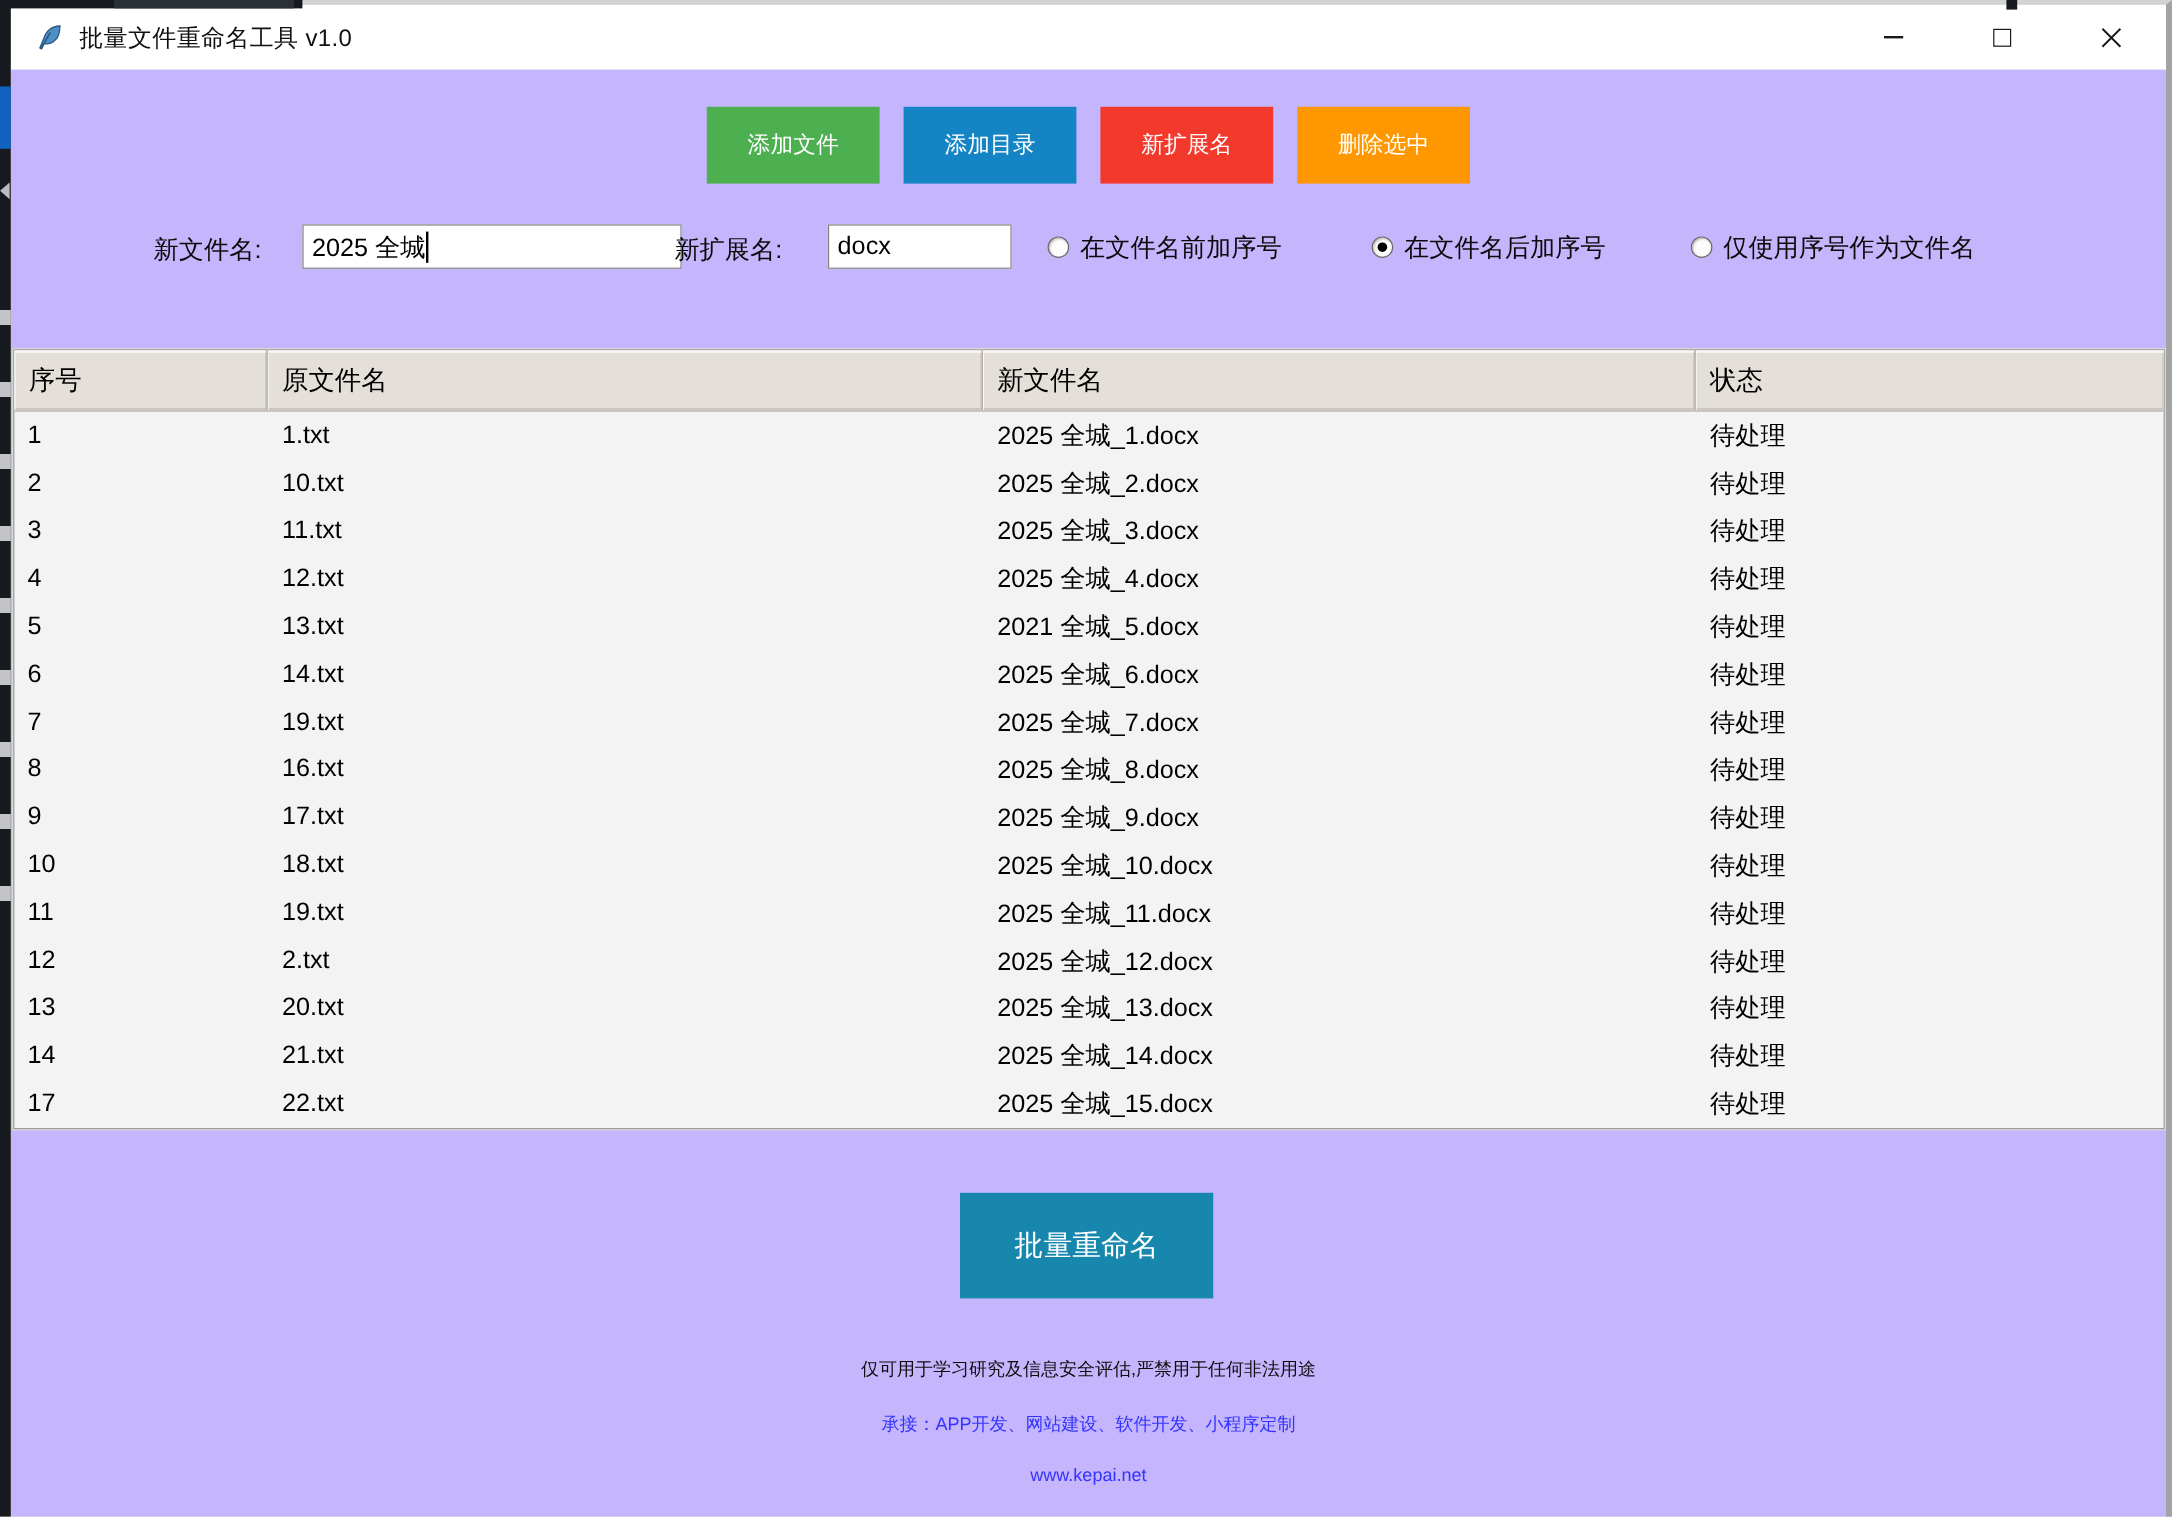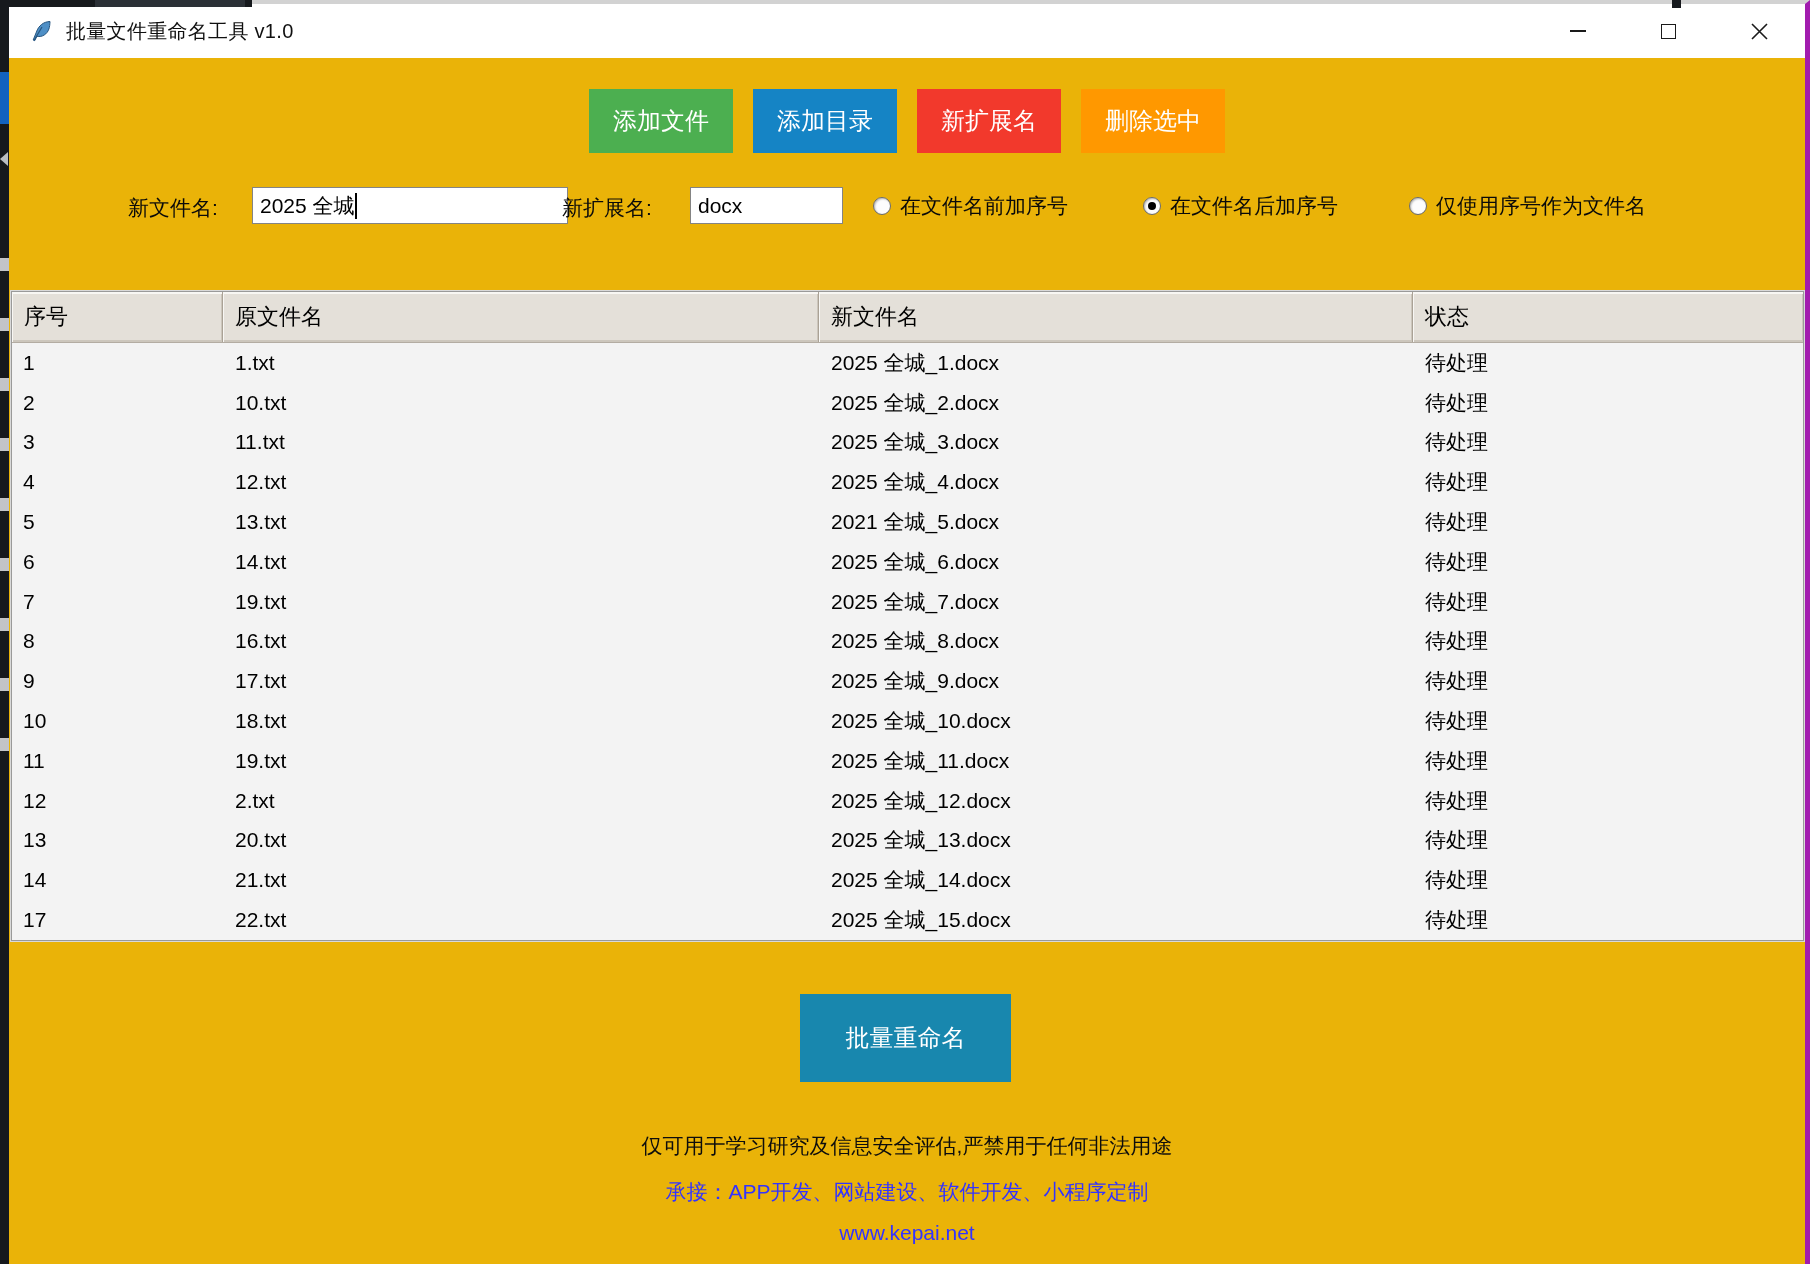--- a/index.html
+++ b/index.html
@@ -12,34 +12,34 @@
   .bg-left-chevron { position:absolute; left:0; top:152px; width:0; height:0;
       border-top:7px solid transparent; border-bottom:7px solid transparent; border-right:8px solid #b9bdc2; }
   .bg-left-frag { position:absolute; left:0; top:258px; width:9px; height:512px;
       background:repeating-linear-gradient(to bottom, rgba(225,226,230,.85) 0 13px, transparent 13px 60px); }
   .bg-top { position:absolute; left:0; top:0; width:252px; height:7px; background:#16191d; z-index:6; }
   .bg-top-light { position:absolute; left:95px; top:0; width:150px; height:7px; background:#2b3036; }
   .bg-notch { position:absolute; left:1672px; top:0; width:9px; height:8px; background:#16191d; z-index:6; }
 
   
   .window { position:absolute; left:9px; top:0; width:1801px; height:1264px;
-      background:#eab308; border-top:4px solid #d2d2d2; border-right:5px solid #a21caf; }
+      background:#c4b5fd; border-top:4px solid #d2d2d2; border-right:5px solid #a3a3a3; }
 
   .titlebar { position:relative; height:54px; background:#ffffff; display:flex; align-items:center; padding-left:20px; }
   .app-icon { width:24px; height:24px; margin-right:13px; }
   .title-text { font-size:20px; color:#101010; letter-spacing:.3px; }
   .controls { margin-left:auto; display:flex; height:100%; }
   .ctrl { width:91px; height:100%; display:flex; align-items:center; justify-content:center; cursor:default; }
   .ic-min { width:16px; height:2px; background:#1a1a1a; }
   .ic-max { width:15px; height:15px; border:1.6px solid #1a1a1a; background:transparent; }
 
   
   .toolbar { position:absolute; left:0; top:85px; width:100%; display:flex; justify-content:center; gap:20px; }
   .tb-btn { width:144px; height:64px; display:flex; align-items:center; justify-content:center;
-      color:#fff; font-size:24px; cursor:pointer; border:none; }
+      color:#fff; font-size:19px; cursor:pointer; border:none; }
 
   
   .form-row { position:absolute; left:0; top:182px; width:100%; height:42px; }
   .form-row .lbl { position:absolute; top:8px; font-size:21px; color:#0a0a0a; white-space:nowrap; }
   .lbl-name { left:119px; }
   .lbl-ext  { left:553px; }
   .inp { position:absolute; top:1px; height:37px; background:#fff; border:1px solid #848484;
       display:flex; align-items:center; padding-left:7px; font-size:21px; color:#000; white-space:pre; }
   .inp-name { left:243px; width:316px; }
   .inp-ext  { left:681px; width:153px; }
@@ -68,21 +68,21 @@
   .tr { display:flex; height:39.8px; align-items:center; }
   .td { font-size:21px; color:#000; padding-left:12px; white-space:pre; overflow:hidden; }
   .td.col-index { padding-left:11px; }
 
   
   .rename-btn { position:absolute; left:791px; top:990px; width:211px; height:88px;
       background:#1887ae; color:#fff; font-size:24px; display:flex; align-items:center; justify-content:center;
       border:none; cursor:pointer; }
 
   
-  .footer-line { position:absolute; left:0; width:100%; text-align:center; font-size:21px; }
+  .footer-line { position:absolute; left:0; width:100%; text-align:center; font-size:15px; }
   .footer-disclaimer { top:1128px; color:#0d0d0d; }
   .footer-services { top:1174px; cursor:pointer; }
   .footer-website { top:1217px; cursor:pointer; }
 </style>
 </head>
 <body>
 
 <div class="stage">
 
   <div class="bg-left">

